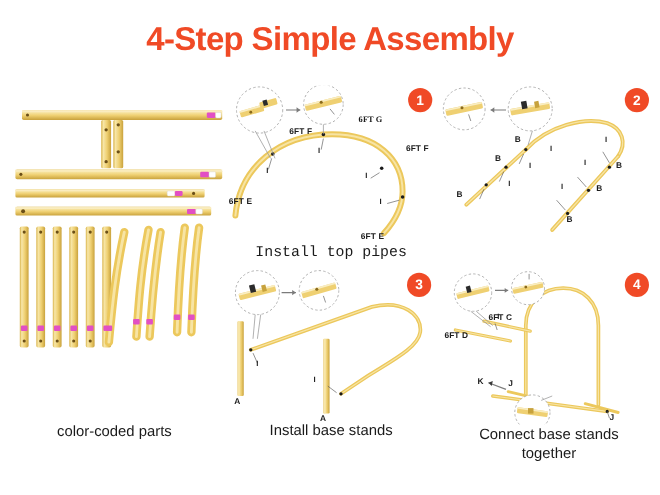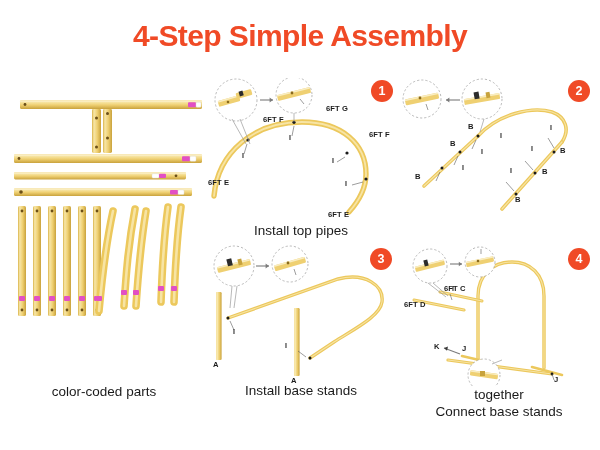--- a/index.html
+++ b/index.html
@@ -241,30 +241,30 @@
         <path d="M88 35 L 88 44" class="leader"></path>
       </g>
 
       <g>
         <path d="M54 22 L 67 22" class="arrowline"></path>
         <path d="M67 22 l -3.4 -2.4 l 0 4.8 z" fill="#7b7b7b"></path>
       </g>
     </svg>
 
     <div class="plabel" style="left:57px;top:37px;">6FT F</div>
-    <div class="plabel" style="left:120px;top:26px;">6FT G</div>
+    <div class="plabel" style="left:120px;top:26px;font-family:Liberation Serif, serif;">6FT G</div>
     <div class="plabel" style="left:163px;top:52px;">6FT F</div>
     <div class="plabel" style="left:2px;top:100px;">6FT E</div>
     <div class="plabel" style="left:122px;top:132px;">6FT E</div>
     <div class="plabel sm" style="left:36px;top:74px;">I</div>
     <div class="plabel sm" style="left:83px;top:56px;">I</div>
     <div class="plabel sm" style="left:126px;top:79px;">I</div>
     <div class="plabel sm" style="left:139px;top:102px;">I</div>
 
-    <div class="caption" style="left:0;top:144px;width:190px;">Install top pipes</div>
+    <div class="caption" style="left:0;top:144px;width:190px;font-family:Liberation Mono, monospace;">Install top pipes</div>
   </div>
 
   <div class="panel" style="left:402px;top:78px;width:194px;height:150px;">
     <div class="badge" style="left:166px;top:2px;">
       <span>2</span>
     </div>
 
     <svg width="194" height="145" viewBox="0 0 194 145">
 
       <path d="M76 58 C 96 36, 130 28, 150 34 C 164 39, 168 52, 160 64" class="pipe-stroke" stroke="#EAC75B" stroke-width="3.6"></path>
@@ -446,18 +446,18 @@
     </svg>
 
     <div class="plabel" style="left:2px;top:56px;">6FT D</div>
     <div class="plabel" style="left:42px;top:40px;">6FT C</div>
     <div class="plabel sm" style="left:50px;top:41px;">I</div>
     <div class="plabel" style="left:32px;top:98px;">K</div>
     <div class="plabel" style="left:60px;top:100px;">J</div>
     <div class="plabel" style="left:152px;top:131px;">J</div>
 
     <div class="caption" style="left:0;top:142px;width:194px;">
+      <div>Connect base stands</div>
       <div>together</div>
-      <div>Connect base stands</div>
     </div>
   </div>
 
 </div>
 
 </body></html>

